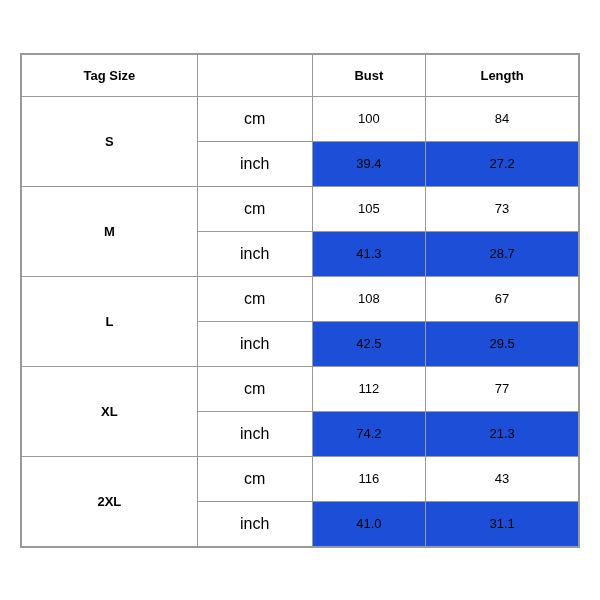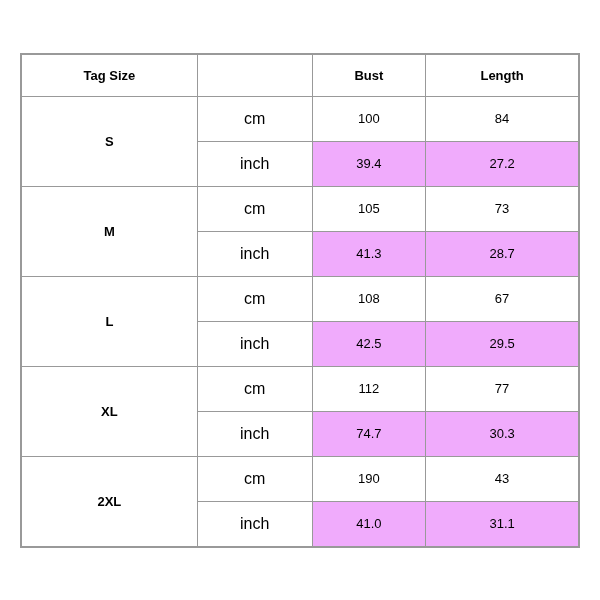--- a/index.html
+++ b/index.html
@@ -56,21 +56,21 @@
 
     .unit-cell {
       font-size: 16px;
     }
 
     .unit-cell.bold {
       font-weight: normal;
     }
 
     .shaded {
-      background-color: #f0abfc;
+      background-color: #1d4ed8;
     }
   </style>
 </head>
 <body>
 
 <div class="container">
   <table>
     <thead>
       <tr class="header-row">
         <th>Tag Size</th>
@@ -114,27 +114,27 @@
           <td class="shaded">29.5</td>
         </tr>
         <tr>
           <td rowspan="2" class="tag-size-cell">XL</td>
           <td class="unit-cell">cm</td>
           <td>112</td>
           <td>77</td>
         </tr>
         <tr>
           <td class="unit-cell bold">inch</td>
-          <td class="shaded">74.7</td>
-          <td class="shaded">30.3</td>
+          <td class="shaded">74.2</td>
+          <td class="shaded">21.3</td>
         </tr>
         <tr>
           <td rowspan="2" class="tag-size-cell">2XL</td>
           <td class="unit-cell">cm</td>
-          <td>190</td>
+          <td>116</td>
           <td>43</td>
         </tr>
         <tr>
           <td class="unit-cell bold">inch</td>
           <td class="shaded">41.0</td>
           <td class="shaded">31.1</td>
         </tr>
       </tbody>
   </table>
 </div>

